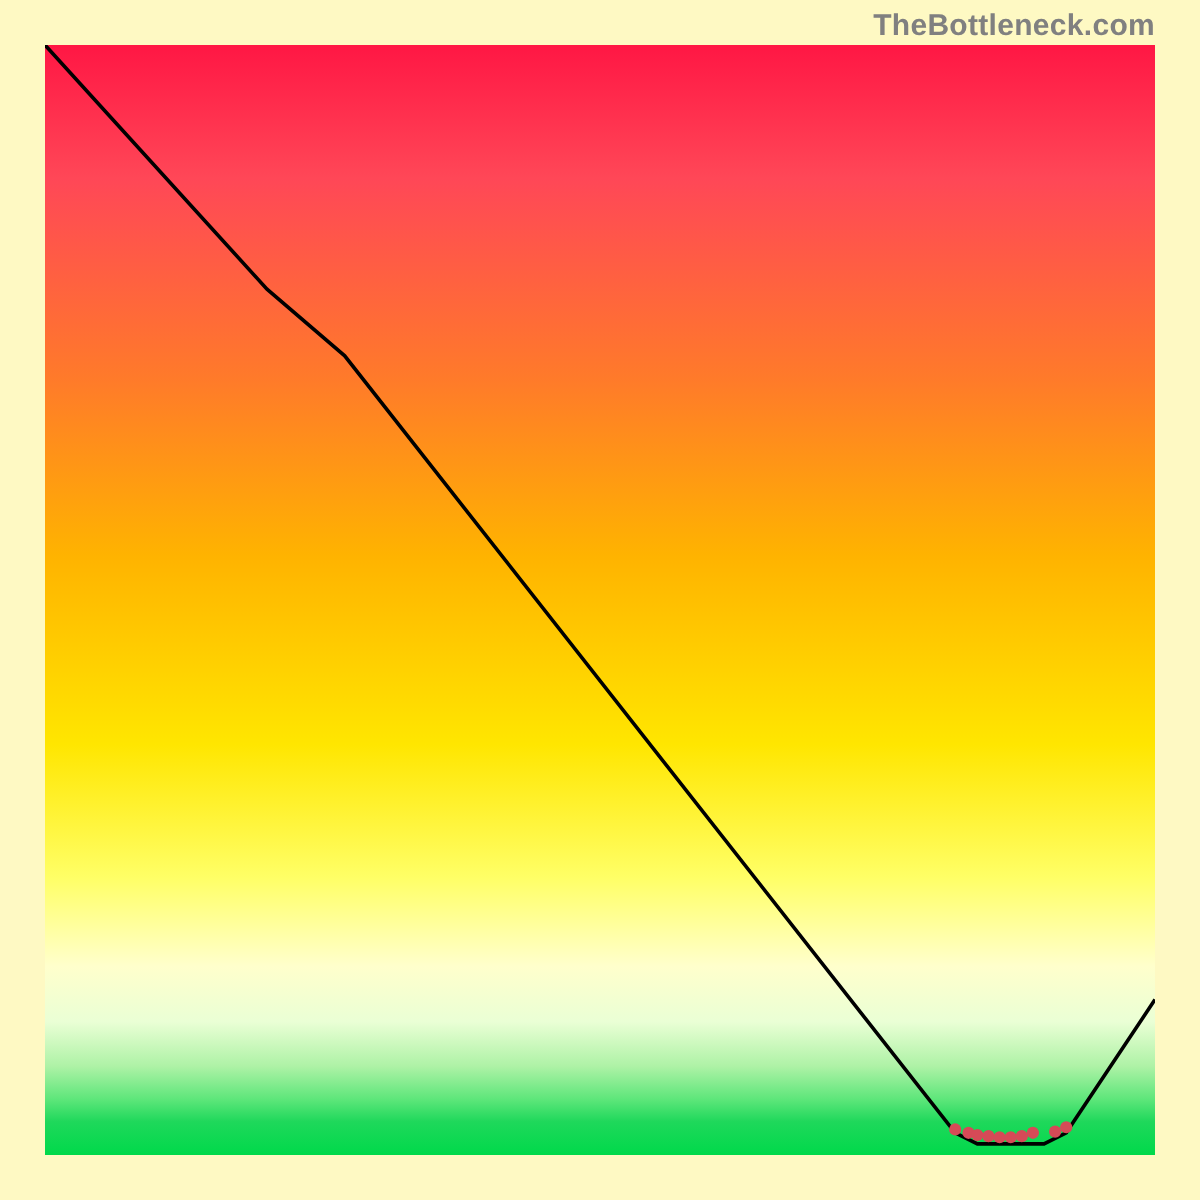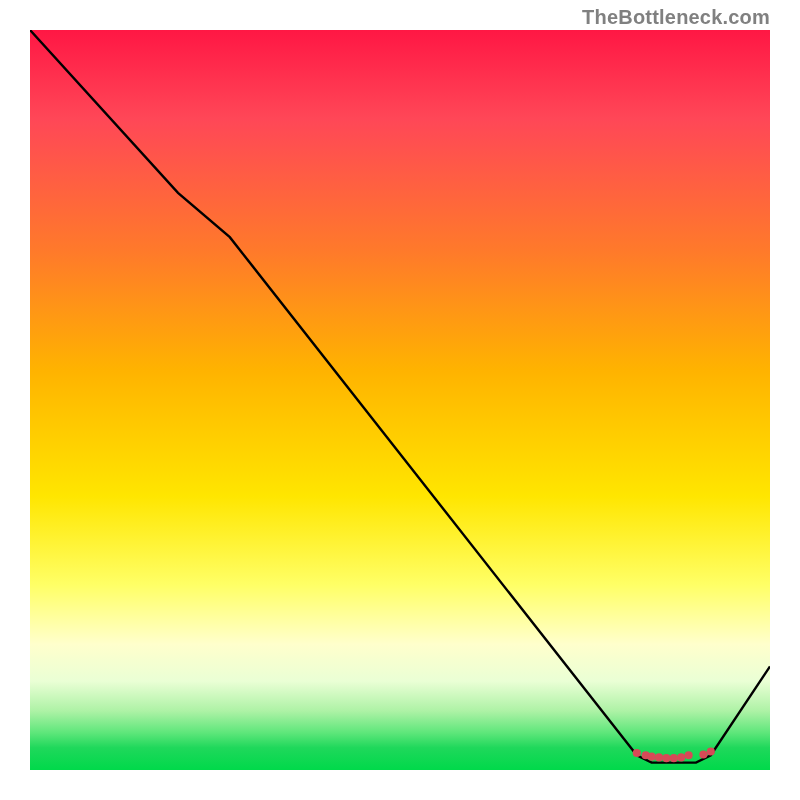--- a/index.html
+++ b/index.html
@@ -1,21 +1,21 @@
 <!DOCTYPE html>
 <html><head>
 <meta charset="utf-8">
 <style>
   * { margin: 0; padding: 0; box-sizing: border-box; }
   html, body { width: 800px; height: 800px; overflow: hidden; background: #000; }
   .stage {
     position: relative;
     width: 800px;
     height: 800px;
-    background: #ffffff;
+    background: #fef9c3;
     text-align: center;
   }
   .plot-area {
     position: absolute;
     left: 30px;
     top: 30px;
     width: 740px;
     height: 740px;
   }
   .gradient {

